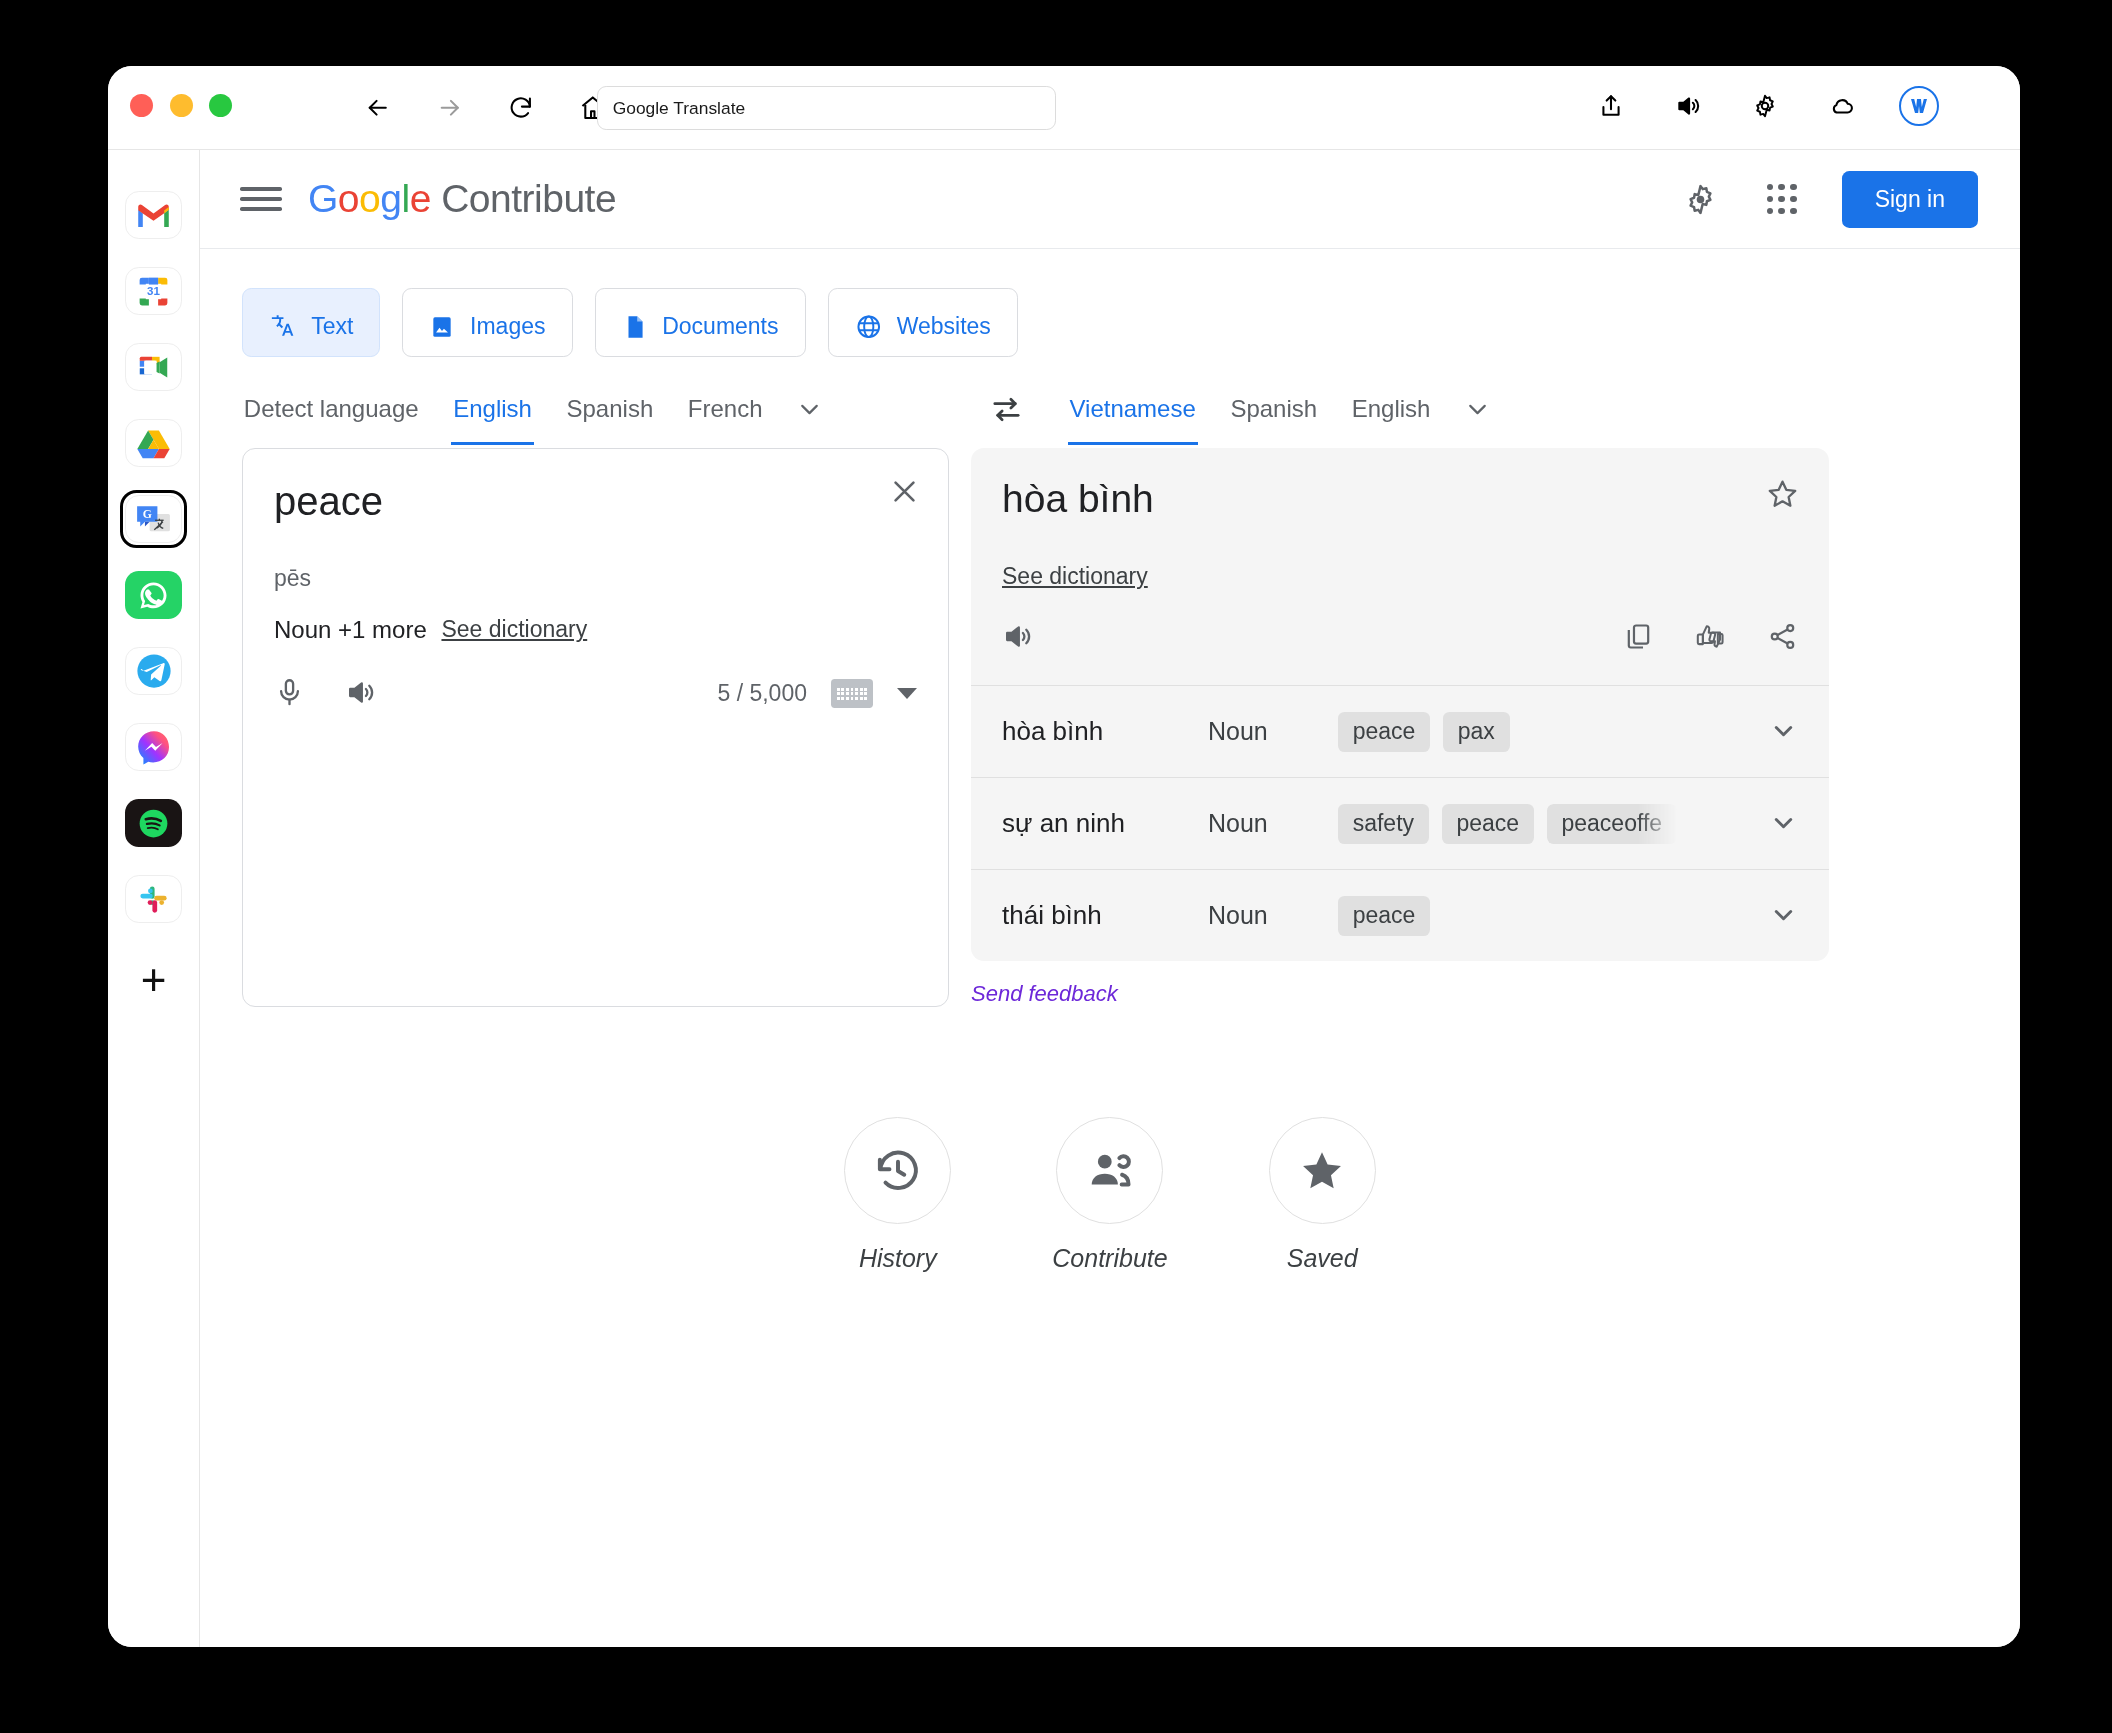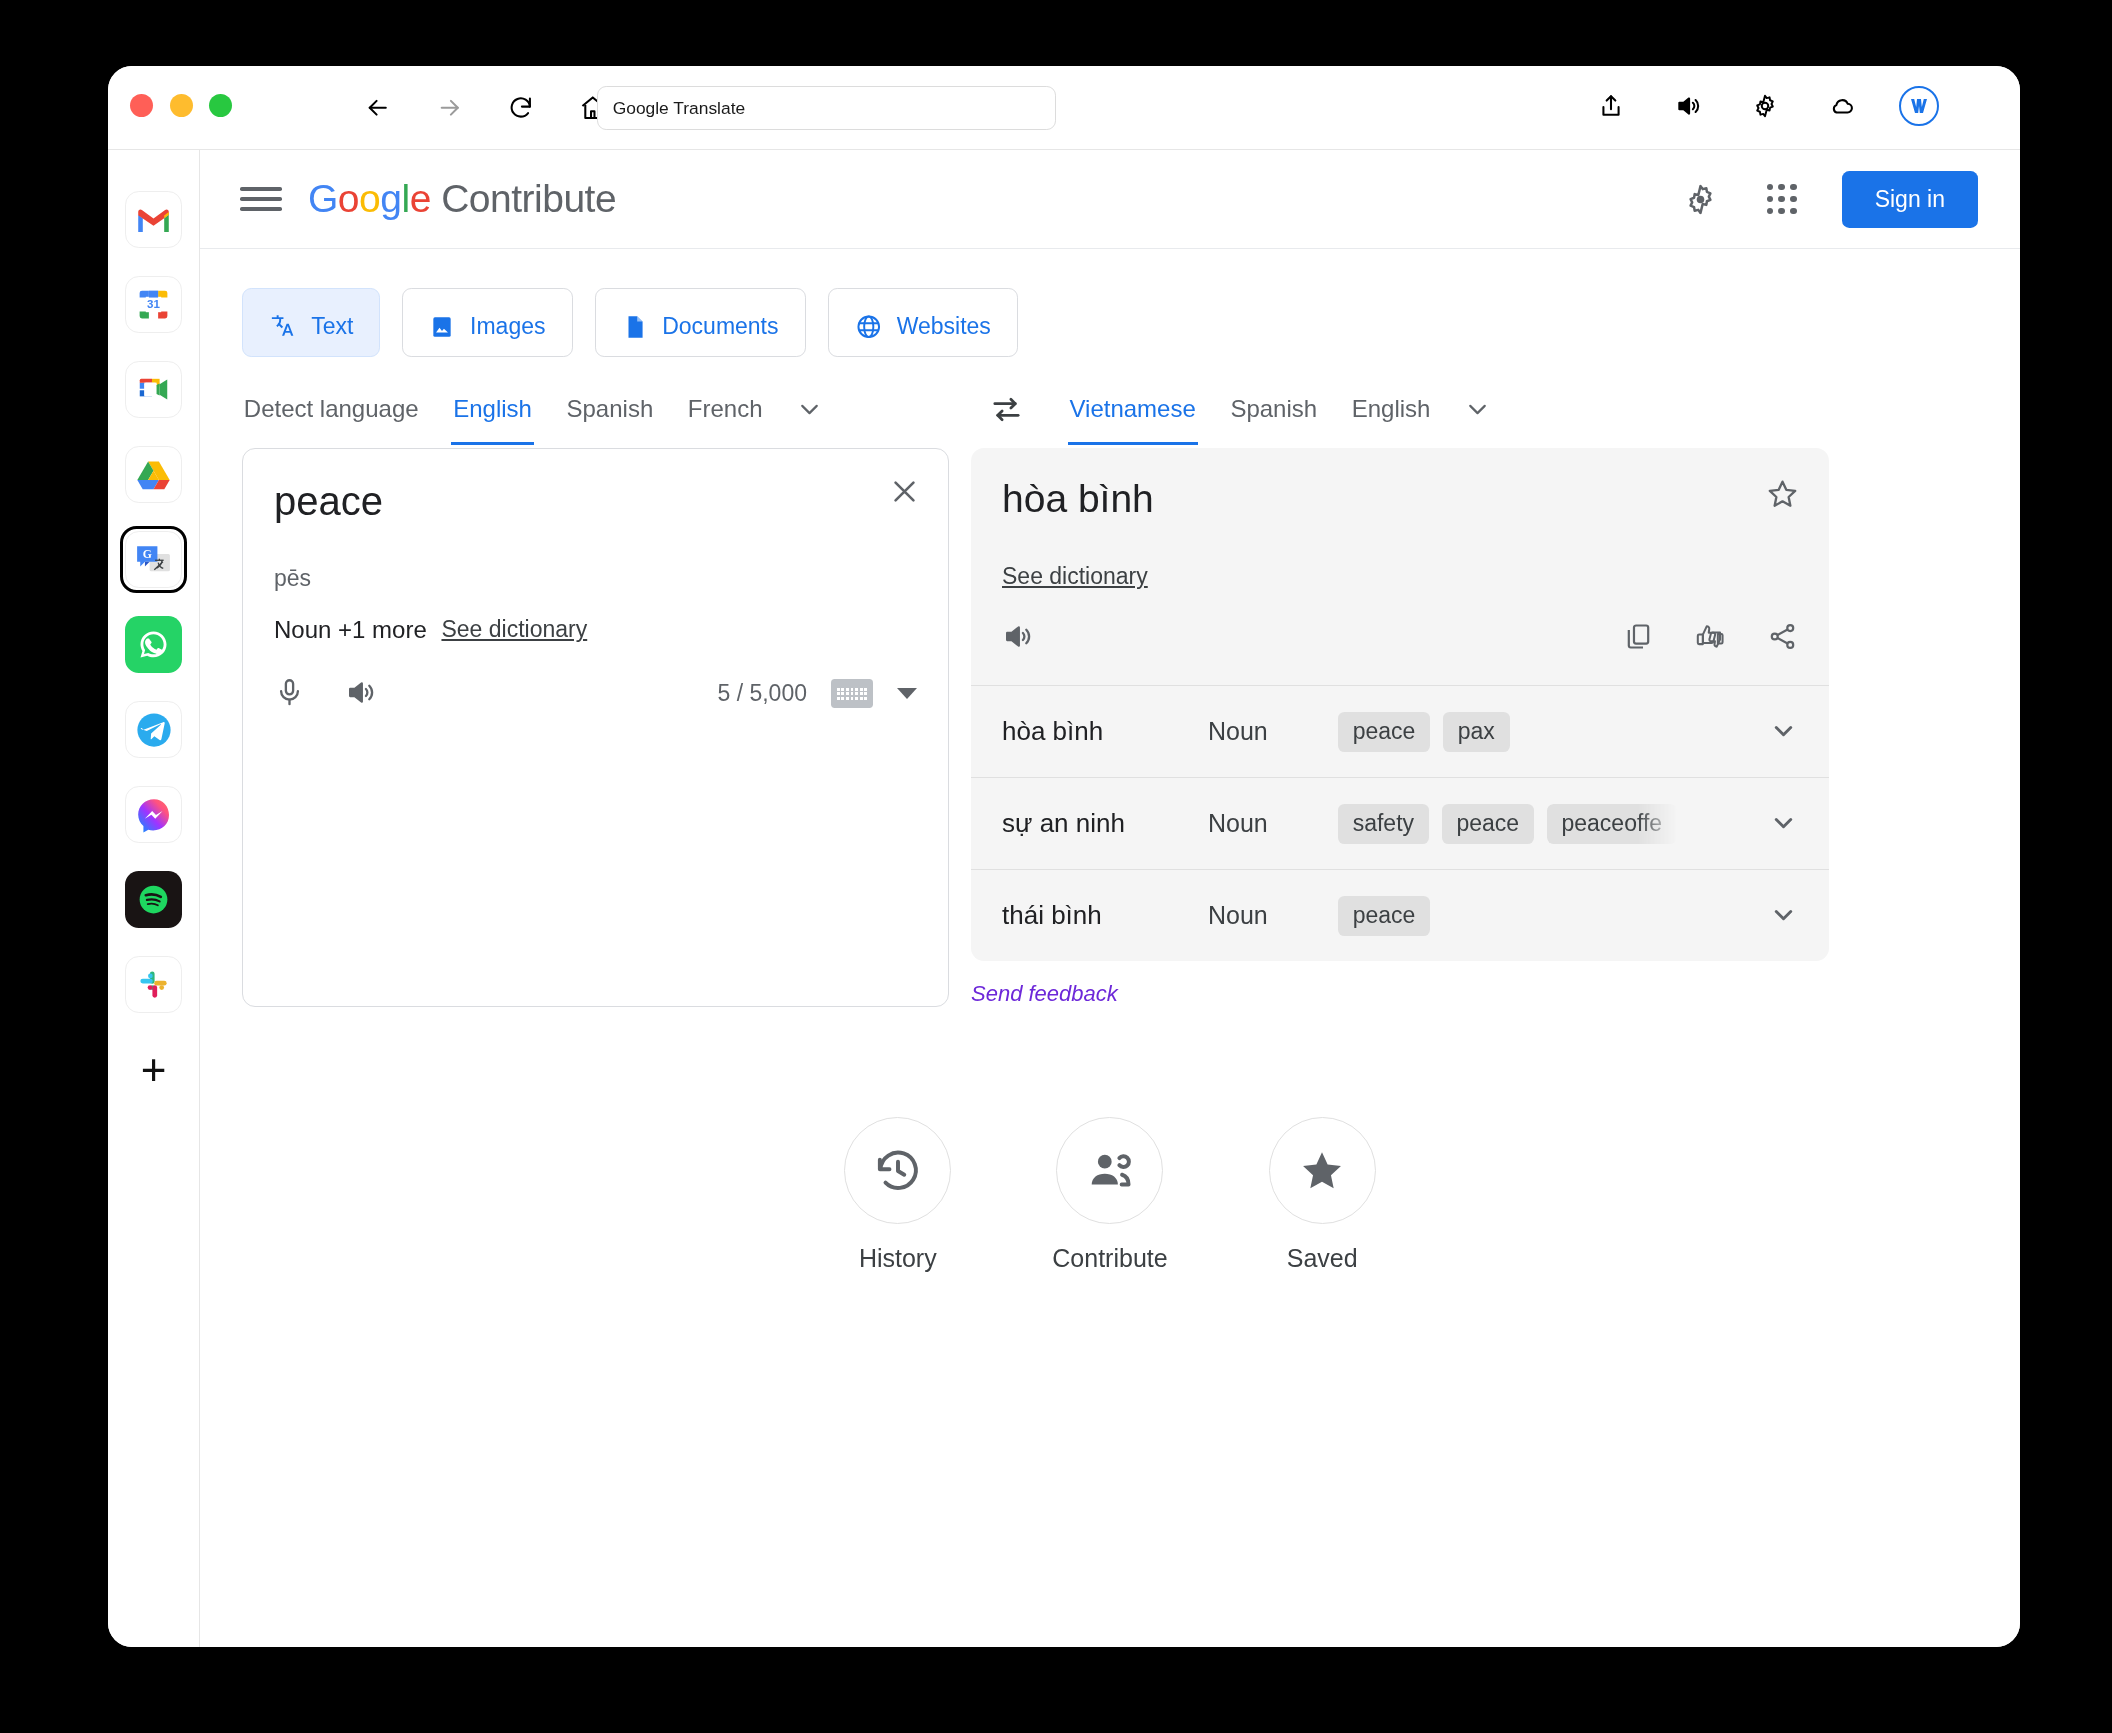--- a/index.html
+++ b/index.html
@@ -82,21 +82,21 @@
   .rail {
     width: 92px;
     background: #fff;
     border-right: 0.9px solid #e6e6e6;
     padding-top: 33px;
     display: flex; flex-direction: column; align-items: center;
     gap: 20px;
     flex: 0 0 92px;
   }
   .rail-item {
-    width: 57px; height: 57px;
+    width: 57px; height: 48px;
     border-radius: 13.8px;
     display: flex; align-items: center; justify-content: center;
     position: relative;
     margin-top: 8px;
   }
   .rail-item.plain { border: 0.9px solid #eee; background:#fff; }
   .rail-item.active::after {
     content: "";
     position: absolute;
     left: -6.4px; top: -6.4px; right: -6.4px; bottom: -6.4px;
@@ -245,20 +245,21 @@
   .row-chev { margin-left: auto; color: #5f6368; cursor: pointer; padding-left: 18.4px; }
   .send-feedback {
     font-size: 22px; color: #6d28d9;
     font-style: italic; padding: 20px 11px 0 0; cursor: pointer;
   }
 
   
   .bottom-actions {
     display: flex; justify-content: center; gap: 101px;
     margin-top: 110px;
+    font-style: italic;
   }
   .ba { display: flex; flex-direction: column; align-items: center; gap: 20px; cursor: pointer; }
   .ba-circle {
     width: 107px; height: 107px; border-radius: 50%;
     border: 0.9px solid #e0e0e0;
     display: flex; align-items: center; justify-content: center;
     color: #5f6368;
   }
   .ba-label { font-size: 25px; color: #3c4043; }
 </style>

